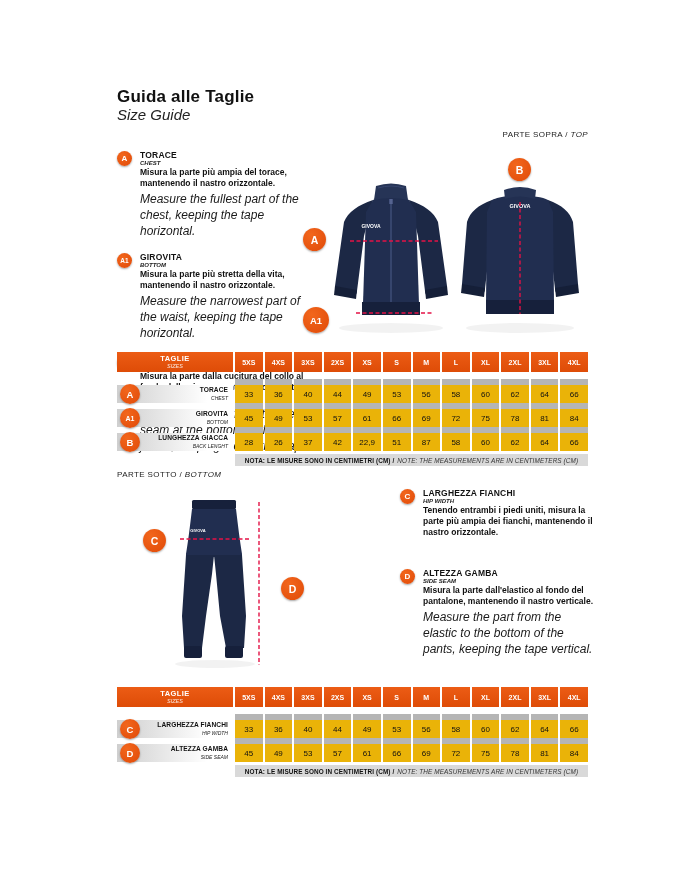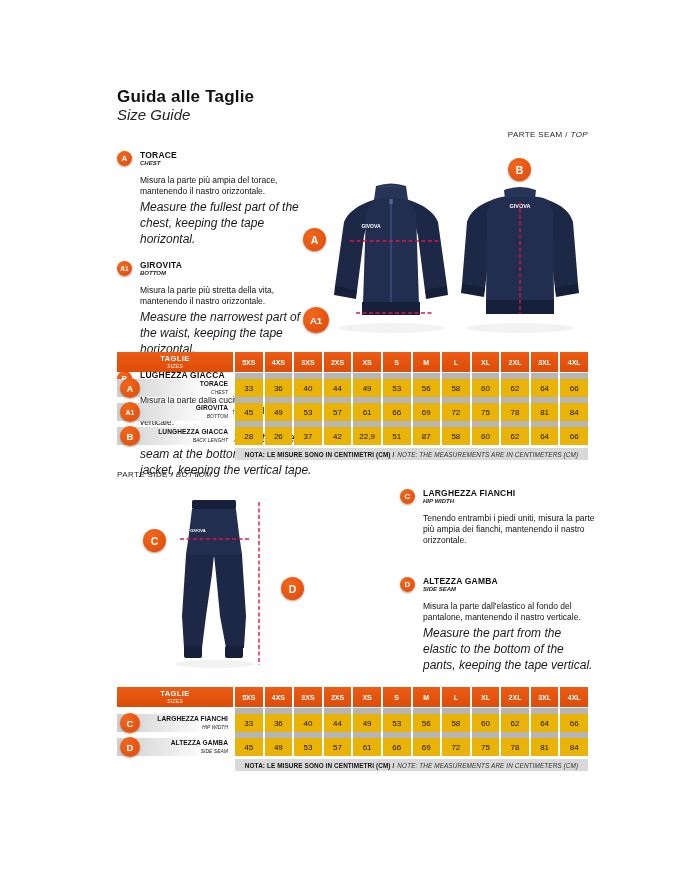--- a/index.html
+++ b/index.html
@@ -25,27 +25,27 @@
   .tmarker{position:absolute;left:3px;top:50%;transform:translateY(-50%);
            width:20px;height:20px;font-size:9.5px;}
   .tmarker.small-text{font-size:7px;}
 
   
   .instr-col{width:196px;}
   .instr-block{display:flex;gap:8px;}
   .instr-text{width:172px;}
   .i-title{font-size:8.5px;font-weight:bold;letter-spacing:.2px;line-height:1.1;}
   .i-sub{font-size:6px;font-weight:bold;font-style:italic;line-height:1.1;color:#222;}
-  .i-it{font-size:8.5px;font-weight:normal;margin-top:8px;line-height:1.32;}
+  .i-it{font-size:8.5px;font-weight:bold;margin-top:0;line-height:1.32;}
   .i-en{font-size:12px;font-style:italic;margin-top:3px;line-height:1.32;color:#1a1a1a;}
 
   
   .size-table{width:471px;}
   .trow{display:grid;grid-template-columns:116px repeat(12,1fr);column-gap:2px;}
-  .thead{height:20px;margin-bottom:1px;}
+  .thead{height:20px;margin-bottom:7px;}
   .tcell-headlabel{background:linear-gradient(180deg,#ec5c15,#de4c07);color:#fff;
         display:flex;flex-direction:column;align-items:center;justify-content:center;line-height:1;}
   .th-title{font-size:7.5px;font-weight:bold;letter-spacing:.4px;}
   .th-sub{font-size:5.5px;font-style:italic;color:rgba(255,255,255,.85);margin-top:1px;}
   .tcell-head{background:linear-gradient(180deg,#ec5c15,#de4c07);color:#fff;font-size:7px;
         font-weight:bold;display:flex;align-items:center;justify-content:center;}
   .tsep{height:6px;}
   .tcell-sep{background:#b5b5b5;}
   .tsep-label{background:transparent;}
   .tdata{height:18px;}
@@ -65,24 +65,24 @@
 </style>
 </head>
 <body>
 
 <div id="page">
 
   <div class="abs page-title" style="left:117px;top:87px;">Guida alle Taglie</div>
   <div class="abs page-subtitle" style="left:117px;top:106px;">Size Guide</div>
 
   <div class="abs sec-label" style="left:388px;top:130px;width:200px;text-align:right;">
-    <span>PARTE SEAM /</span><span class="en"> TOP</span>
+    <span>PARTE SOPRA /</span><span class="en"> TOP</span>
   </div>
   <div class="abs sec-label" style="left:117px;top:470px;">
-    <span>PARTE SIDE /</span><span class="en"> BOTTOM</span>
+    <span>PARTE SOTTO /</span><span class="en"> BOTTOM</span>
   </div>
 
   <div id="instr-top" class="abs instr-col" style="left:117px;top:151px;">
       <div class="instr-block" style="margin-bottom: 13px;">
         <div class="marker instr-marker">A</div>
         <div class="instr-text">
           <div class="i-title">TORACE</div>
           <div class="i-sub">CHEST</div>
           <div class="i-it">Misura la parte più ampia del torace, mantenendo il nastro orizzontale.</div>
           <div class="i-en">Measure the fullest part of the chest, keeping the tape horizontal.</div>

